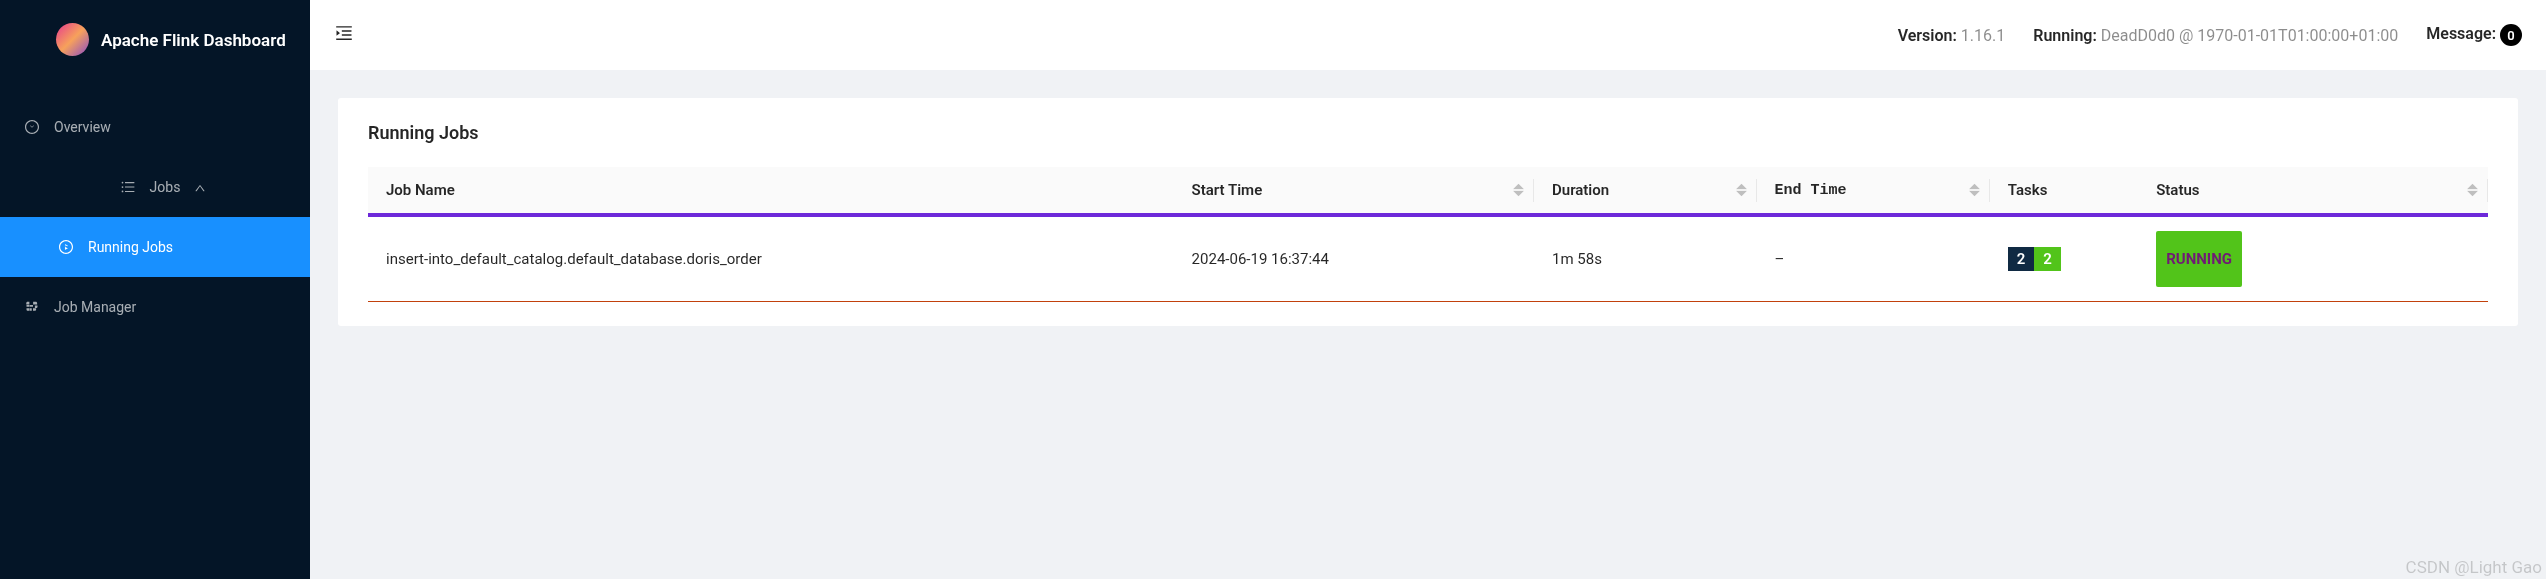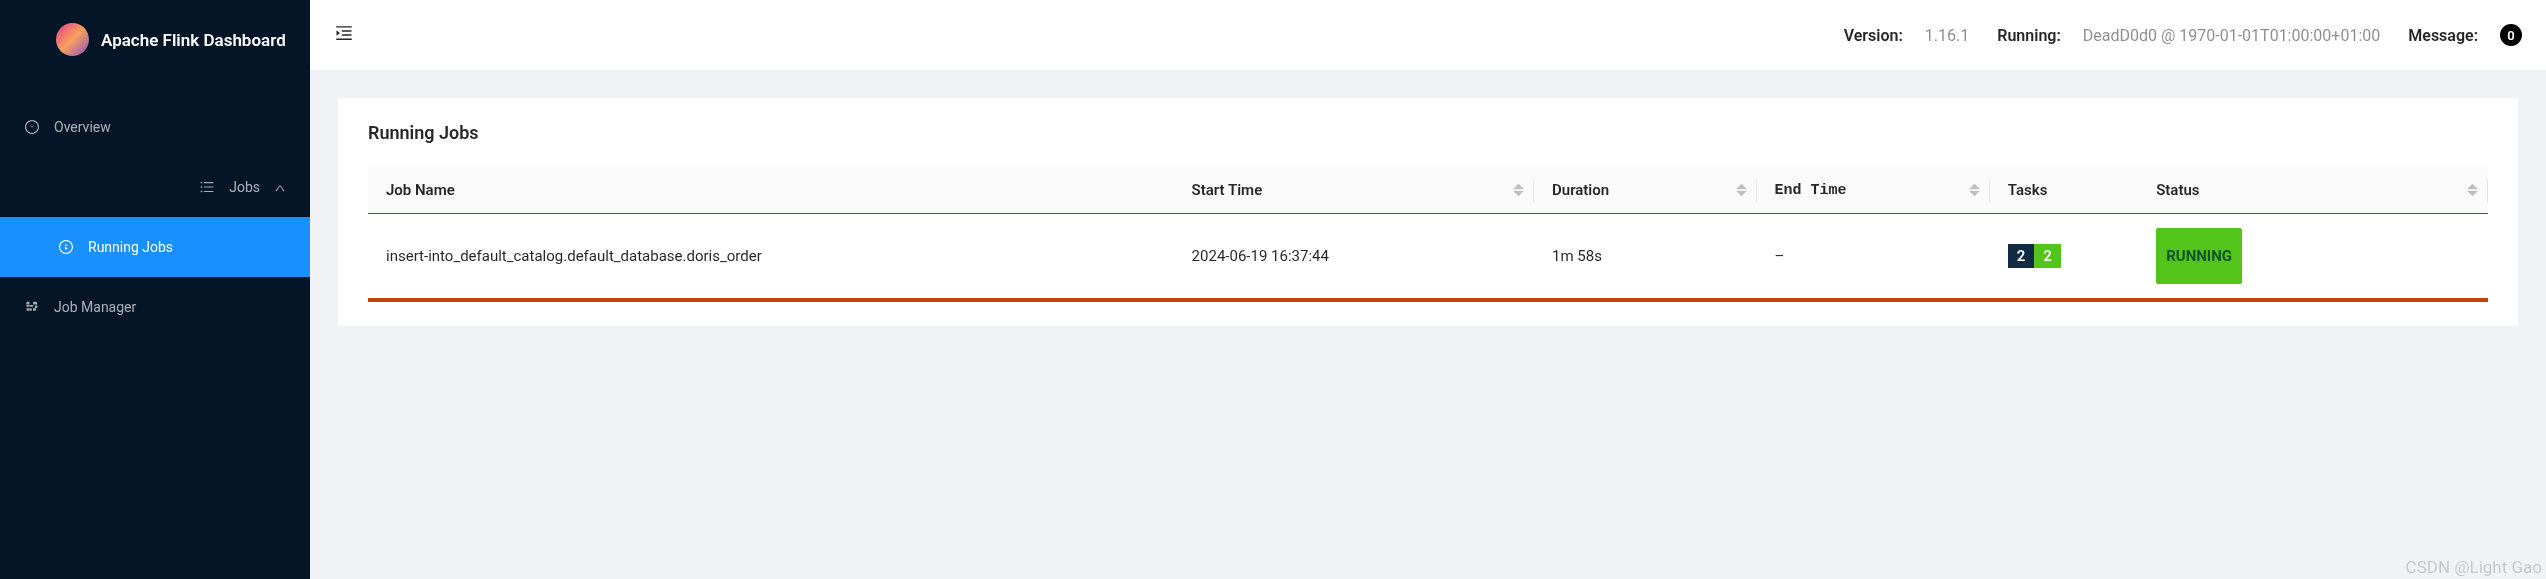--- a/index.html
+++ b/index.html
@@ -56,22 +56,22 @@
     .menu-item {
       height: 60px;
       display: flex;
       align-items: center;
       padding-left: 24px;
       cursor: pointer;
       color: rgba(255,255,255,0.65);
       gap: 14px;
     }
     .menu-item.has-submenu {
-      justify-content: flex-end;
-      padding-right: 24px;
+      justify-content: center;
+      padding-right: 8px;
     }
     .menu-item-inner {
       display: flex;
       align-items: center;
       gap: 14px;
     }
     .submenu {
       list-style: none;
     }
     .submenu .menu-item {
@@ -128,22 +128,22 @@
       color: rgba(0,0,0,0.85);
     }
     .header-right {
       display: flex;
       align-items: center;
       gap: 28px;
       font-size: 16px;
     }
     .header-item {
       display: flex;
-      align-items: center;
-      gap: 22px;
+      align-items: flex-start;
+      gap: 4px;
     }
     .header-label {
       font-weight: 600;
     }
     .header-value {
       color: rgba(0,0,0,0.45);
     }
     .message-badge {
       background: #000;
       color: #fff;
@@ -175,27 +175,27 @@
     }
     .table {
       width: 100%;
       border-collapse: collapse;
     }
     .table thead th {
       background: #fafafa;
       text-align: left;
       padding: 14px 18px;
       font-weight: 600;
-      border-bottom: 1px solid #6d28d9;
+      border-bottom: 4px solid #6d28d9;
       position: relative;
       font-size: 15px;
     }
     .table tbody td {
       padding: 14px 18px;
-      border-bottom: 4px solid #c2410c;
+      border-bottom: 1px solid #c2410c;
       font-size: 15px;
     }
     .sorter {
       position: absolute;
       right: 10px;
       top: 50%;
       transform: translateY(-50%);
       display: flex;
       flex-direction: column;
       gap: 1px;
@@ -227,21 +227,21 @@
     }
     .task-total {
       background: #102a43;
     }
     .task-running {
       background: #52c41a;
     }
     .status-tag {
       display: inline-block;
       background: #52c41a;
-      color: #14532d;
+      color: #701a75;
       font-weight: 700;
       padding: 19px 10px;
       border-radius: 2px;
       font-size: 15px;
     }
     .watermark {
       position: absolute;
       right: 4px;
       bottom: 2px;
       color: rgba(0,0,0,0.18);

